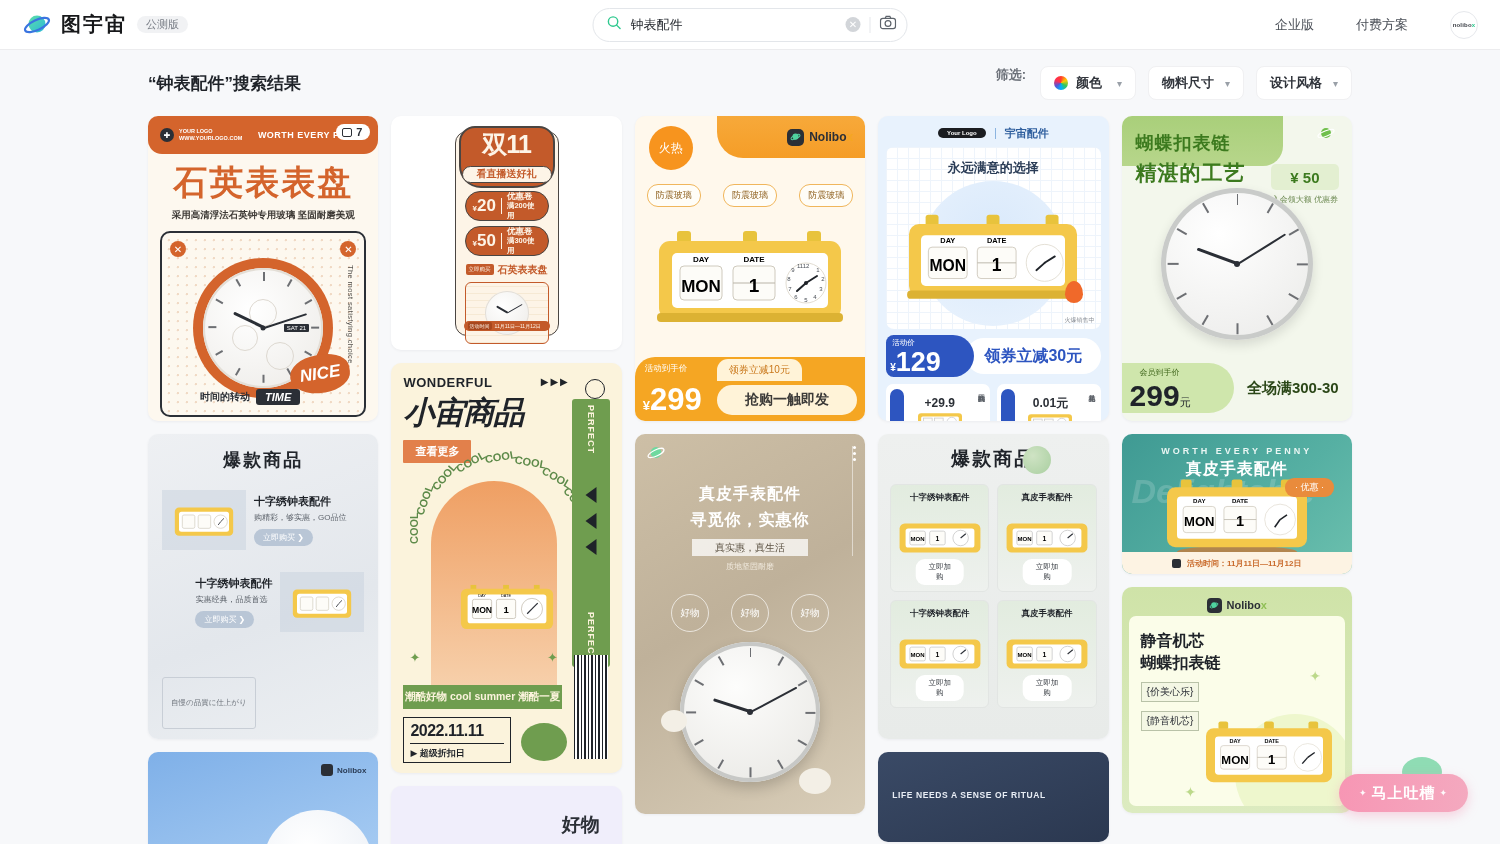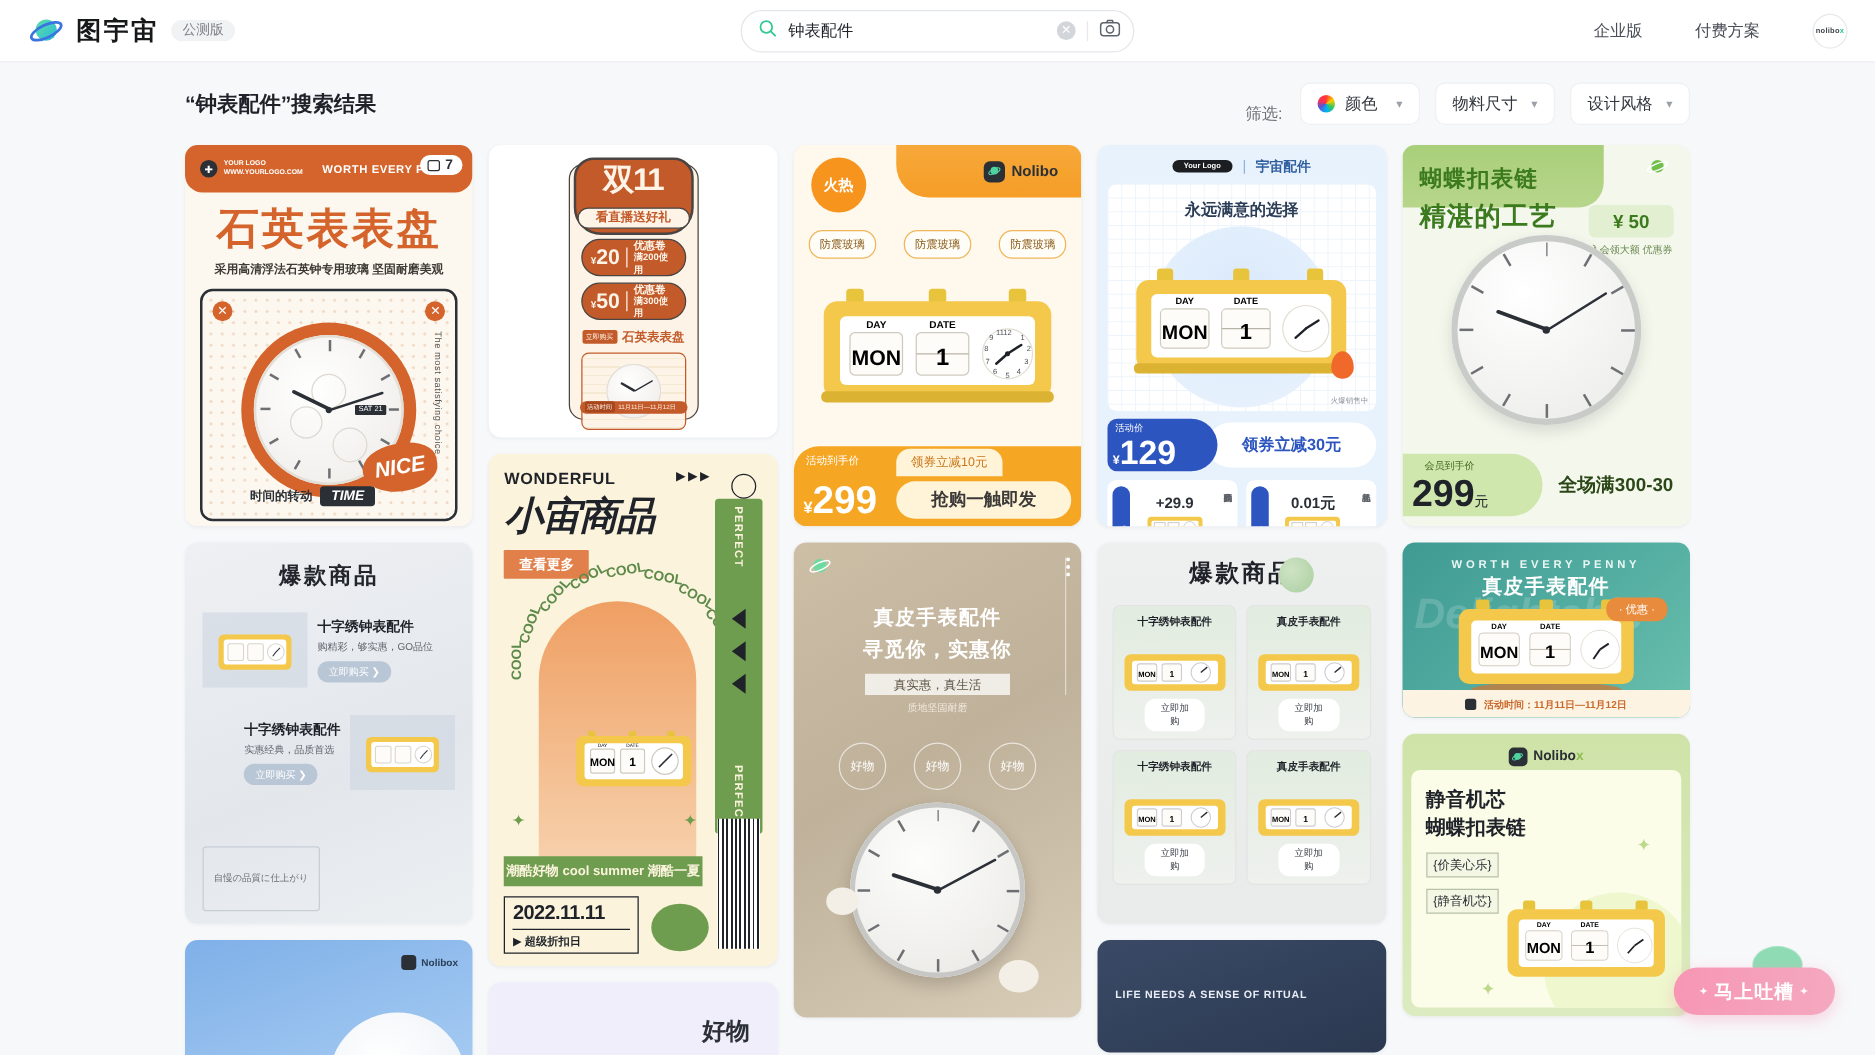--- a/index.html
+++ b/index.html
@@ -49,21 +49,21 @@
     font-size: 6px; font-weight: 700; color: #3d4148; cursor: pointer; letter-spacing: .2px;
   }
   .avatar i { color: #2fc98f; font-style: normal; }
 
   
   .page { padding: 0 148px; }
   .subhead {
     height: 66px; display: flex; align-items: center;
   }
   .page-title { font-size: 17px; font-weight: 700; color: #1f2329; }
-  .filters { margin-left: auto; display: flex; align-items: flex-end; gap: 12px; }
+  .filters { margin-left: auto; display: flex; align-items: flex-start; gap: 12px; font-weight: bold; }
   .filters-label { font-size: 13px; color: #6b7078; margin-right: 2px; }
   .filter-chip {
     height: 34px; background: #fff; border-radius: 8px; display: flex; align-items: center;
     gap: 8px; padding: 0 13px; font-size: 13px; color: #31353c; cursor: pointer;
     border: 1px solid #f0f0f2; min-width: 96px;
   }
   .filter-chip .chev { margin-left: auto; color: #9aa0a8; font-size: 10px; }
   .color-wheel {
     width: 14px; height: 14px; border-radius: 50%;
     background: conic-gradient(#ff3b30,#ffcc00,#34c759,#00b0ff,#5856d6,#ff2d55,#ff3b30);
@@ -153,21 +153,21 @@
   .c3 { background:#fff8ec; height:305px; position:relative; }
   .c3 .top { height:42px; background:#f5a623;
     background:linear-gradient(180deg,#f7a93a,#f59d27); border-radius:0 0 0 26px;
     margin-left: 82px; display:flex;align-items:center;justify-content:flex-end;padding-right:12px;}
   .c3 .nolibox { display:flex;align-items:center;gap:5px;}
   .c3 .nb-sq { width:17px;height:17px;border-radius:5px;background:#2b2f36;display:flex;align-items:center;justify-content:center;}
   .c3 .nb-txt { font-size:12px;font-weight:700;color:#2b2f36;}
   .c3 .nb-txt i { color:#f5a623; font-style:normal;}
   .c3 .fire { position:absolute;left:14px;top:10px;width:44px;height:44px;border-radius:50%;
     background:#f7941e;display:flex;align-items:center;justify-content:center;color:#fff;
-    font-size:12px;font-weight:700;}
+    font-size:12px;font-weight:400;}
   .c3 .tags { display:flex;justify-content:space-between;padding:26px 12px 0;}
   .c3 .tag { border:1px solid #f0b65c;border-radius:11px;font-size:9px;color:#8a5a16;
     padding:4px 8px; background:#fffdf7;}
   .c3 .clockwrap { display:flex;justify-content:center;margin-top:22px;}
   .c3 .pricebar { position:absolute;bottom:0;left:0;right:0;height:64px;background:#f5a623;
     border-radius:20px 0 0 0;}
   .c3 .pricebar .sm { position:absolute;left:10px;top:6px;font-size:8.5px;color:#fff;}
   .c3 .price { position:absolute;left:8px;bottom:6px;color:#fff;font-weight:800;font-size:31px;line-height:1;}
   .c3 .price small{font-size:13px;}
   .c3 .cpn { position:absolute;left:82px;top:2px;background:#fff3d8;color:#c9771a;font-size:10px;
@@ -189,21 +189,21 @@
   .c4 .dome { position:absolute;left:50%;transform:translateX(-50%);top:34px;width:145px;height:145px;
     border-radius:50%;background:radial-gradient(circle at 50% 40%,#d9e9fb,#eaf3fd);}
   .c4 .salestxt{position:absolute;right:6px;bottom:4px;font-size:6px;color:#8a8f96;}
   .c4 .prow { display:flex;align-items:center;margin-top:6px;height:42px;}
   .c4 .bluebadge{width:88px;height:42px;background:#2d55c0;border-radius:8px 22px 22px 8px;color:#fff;
     position:relative;}
   .c4 .bluebadge .s{position:absolute;left:6px;top:3px;font-size:7.5px;}
   .c4 .bluebadge .p{position:absolute;left:4px;bottom:1px;font-size:27px;font-weight:800;line-height:1;}
   .c4 .bluebadge .p small{font-size:10px;}
   .c4 .cpnbar{flex:1;height:36px;background:#fff;border-radius:18px;margin-left:-8px;
-    display:flex;align-items:center;justify-content:center;font-size:13px;font-weight:800;color:#2d55c0;}
+    display:flex;align-items:center;justify-content:center;font-size:16px;font-weight:800;color:#2d55c0;}
   .c4 .subcards{display:flex;gap:7px;margin-top:7px;}
   .c4 .sc{flex:1;background:#fff;border-radius:7px;height:62px;display:flex;align-items:center;padding:4px;}
   .c4 .scl{width:14px;background:#2d55c0;color:#fff;border-radius:7px;font-size:7px;
     writing-mode:vertical-rl;display:flex;align-items:center;justify-content:center;height:52px;line-height:1.4;}
   .c4 .scm{flex:1;text-align:center;}
   .c4 .scm .n{font-size:12px;font-weight:800;color:#2b2f36;}
   .c4 .scr{writing-mode:vertical-rl;font-size:7px;color:#5a5f66;line-height:1.5;height:52px;}
 
   
   .c5 { background:#f3f7ec; height:305px; position:relative;}

